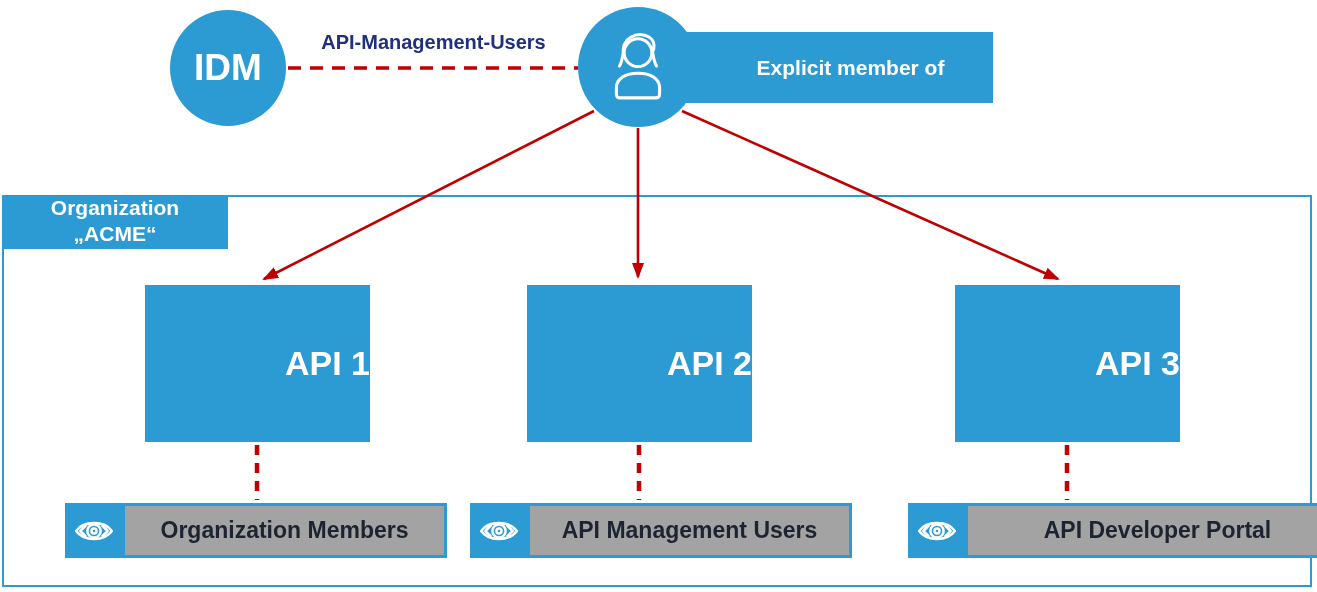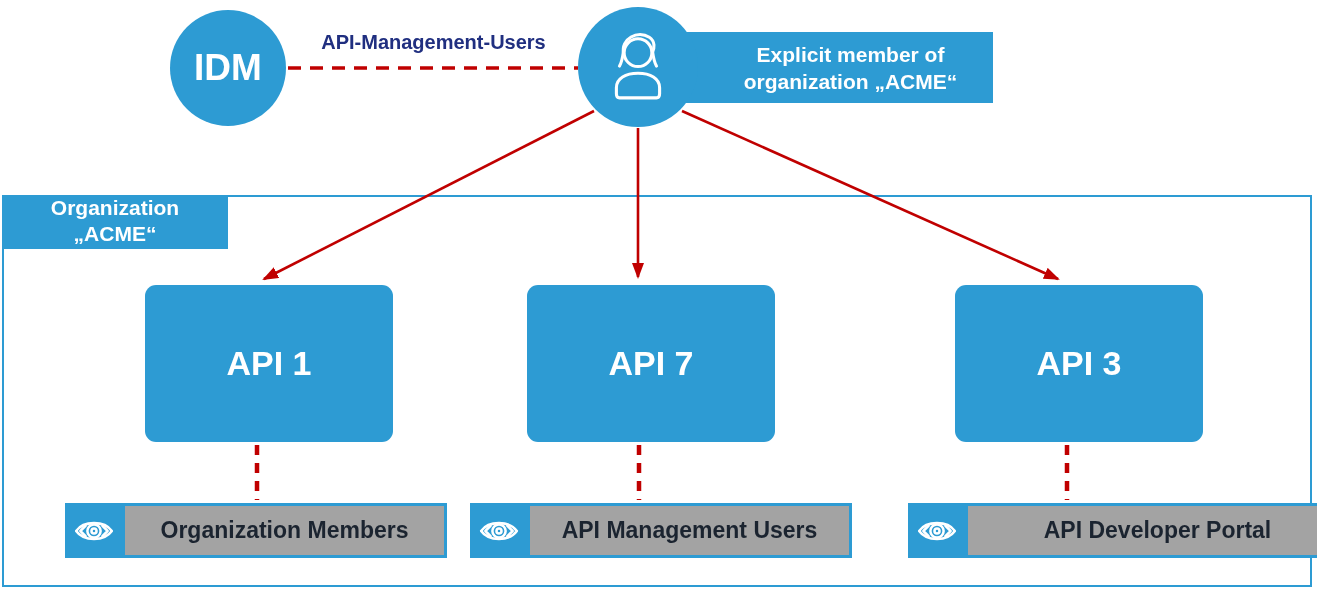--- a/index.html
+++ b/index.html
@@ -28,23 +28,23 @@
   .org-box{
     position:absolute;left:2px;top:195px;width:1310px;height:392px;
     border:2px solid #2D9BD3;box-sizing:border-box;background:transparent;z-index:1;
   }
   .org-label{
     position:absolute;left:2px;top:195px;width:226px;height:54px;background:#2D9BD3;
     color:#fff;font-weight:bold;font-size:21px;line-height:26px;text-align:center;
     display:flex;flex-direction:column;justify-content:flex-start;z-index:2;
   }
   .api-box{
-    position:absolute;top:285px;width:248px;height:157px;background:#2D9BD3;
+    position:absolute;top:285px;width:225px;height:157px;background:#2D9BD3;
     color:#fff;font-weight:bold;font-size:34px;display:flex;align-items:center;
-    justify-content:center;z-index:2;border-radius:11px;
+    justify-content:flex-end;z-index:2;
   }
   .api-1{left:145px;} .api-2{left:527px;} .api-3{left:955px;}
   
   .vis-row{position:absolute;top:503px;height:55px;display:flex;z-index:2;}
   .vis-1{left:65px;width:382px;}
   .vis-2{left:470px;width:382px;}
   .vis-3{left:908px;width:442px;}
   .vis-eye{
     width:57px;height:55px;background:#2D9BD3;flex:0 0 57px;
     display:flex;align-items:center;justify-content:center;
@@ -75,34 +75,33 @@
         <path d="M16,24 C13,9 30,1 41,8 C47,12 46,19 44,23"></path>
         <path d="M44,21 C45,28 46,33 48,36"></path>
         <path d="M16,21 C15,28 14,33 12,36"></path>
         <path d="M12,67 C10,67 9,66 9,63 L9,57 C9,48 18,43 30,43 C42,43 51,48 51,57 L51,63 C51,66 50,67 48,67 Z"></path>
       </svg>
     </span>
   </div>
 
   <div class="member-box">
     <span>Explicit member of</span>
-    <span>organization „ACME“</span>
   </div>
 
   <div class="org-box"></div>
   <div class="org-label">
     <span>Organization</span>
     <span>„ACME“</span>
   </div>
 
   <div class="api-box api-1">
     <span>API 1</span>
   </div>
   <div class="api-box api-2">
-    <span>API 7</span>
+    <span>API 2</span>
   </div>
   <div class="api-box api-3">
     <span>API 3</span>
   </div>
 
   <div class="vis-row vis-1">
     <div class="vis-eye">
       <svg width="42" height="30" viewBox="0 0 40 28" fill="none" stroke="#ffffff" stroke-width="2.4" stroke-linecap="round" stroke-linejoin="round">
         <path d="M3,14 C10,4 30,4 37,14 C30,24 10,24 3,14 Z"></path>
         <path d="M12,9 L7,14 L12,19"></path>

